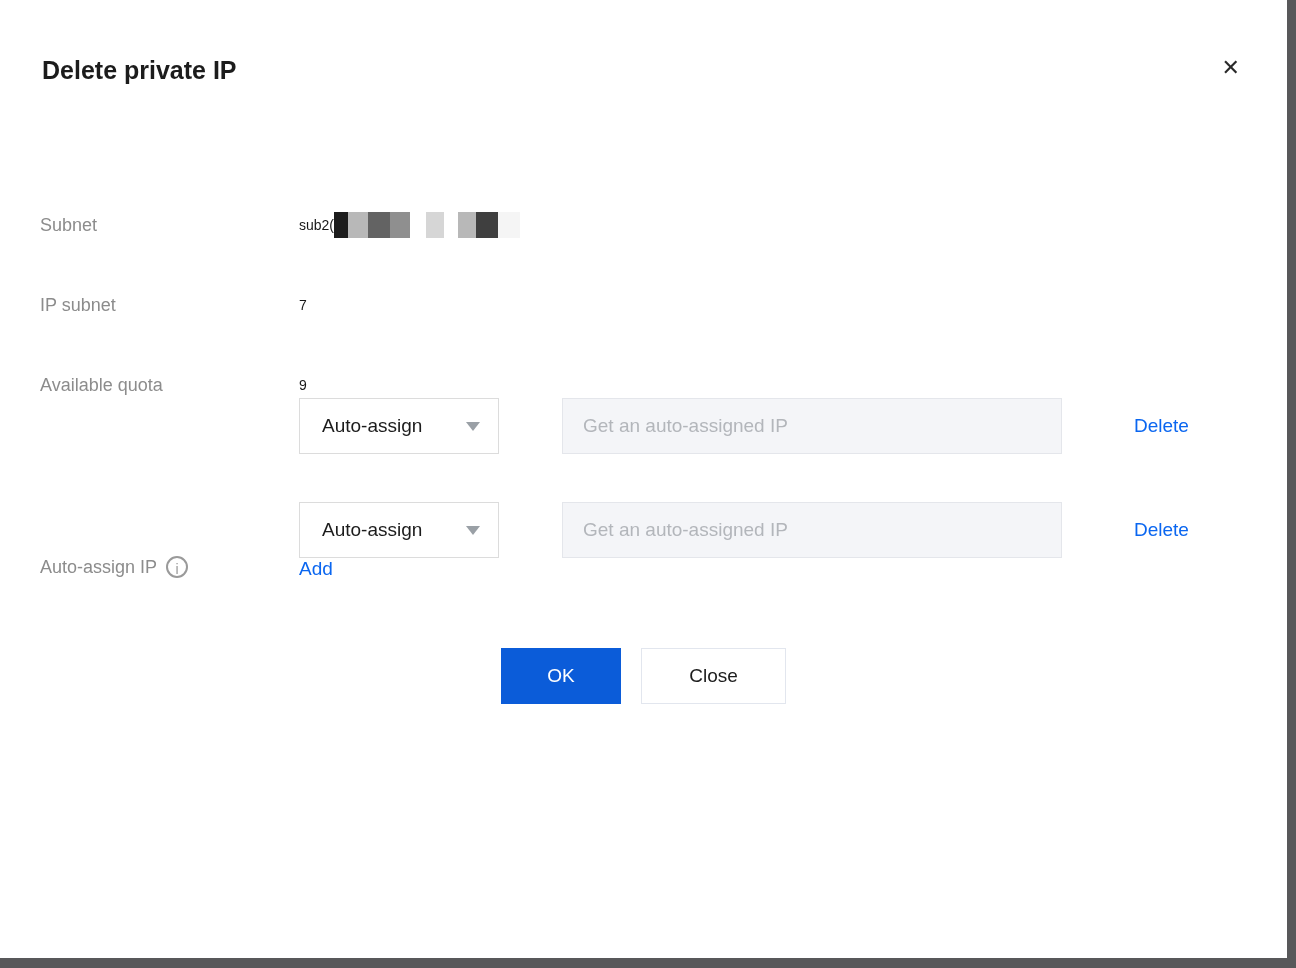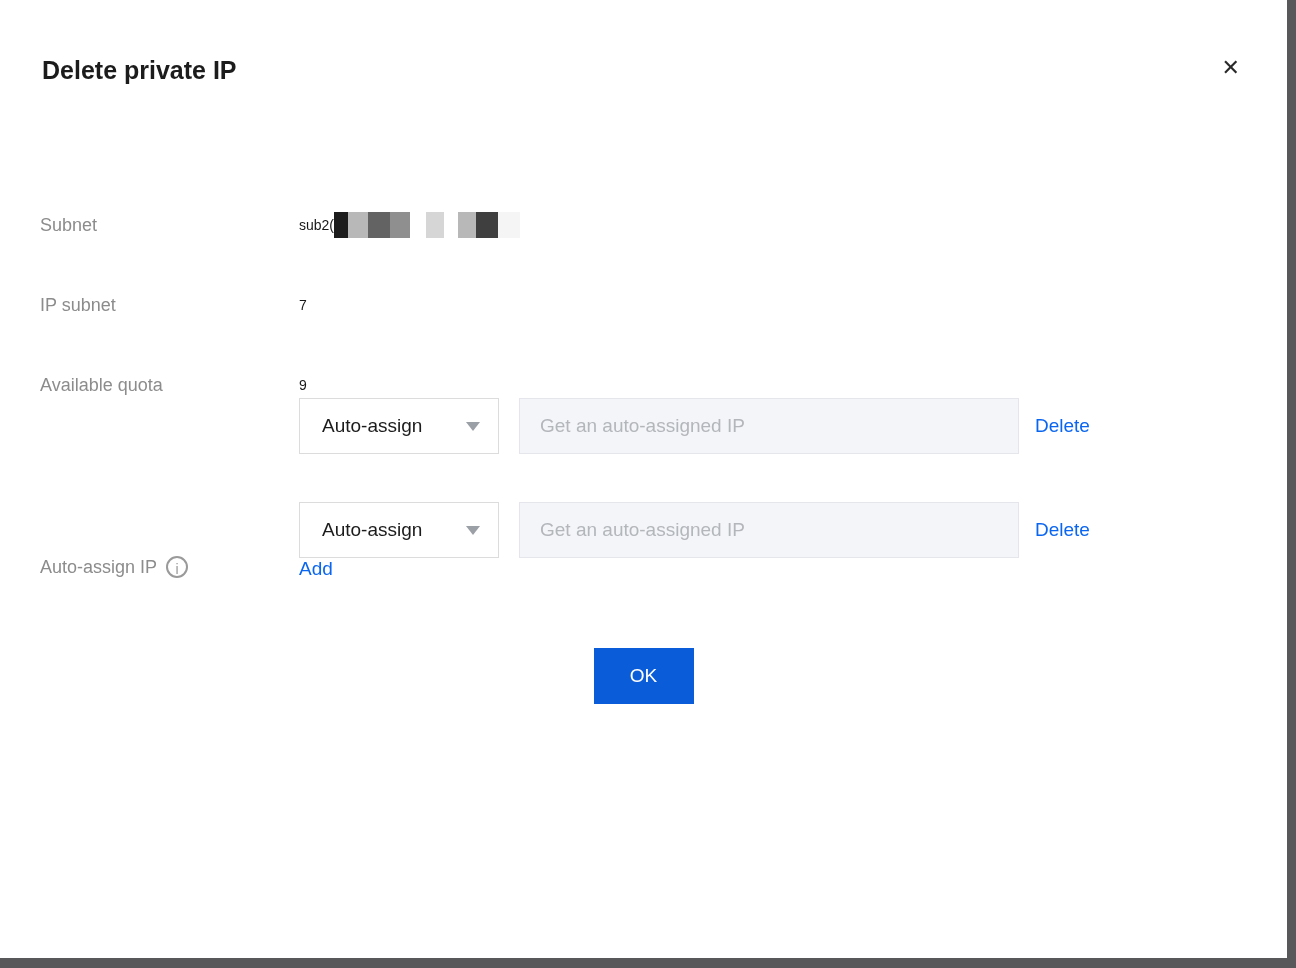--- a/index.html
+++ b/index.html
@@ -47,21 +47,21 @@
   .mosaic.h24{height:24px;margin-top:1px;}
   
   .info-icon{
     width:22px;height:22px;border:2px solid #9a9a9a;border-radius:50%;
     color:#9a9a9a;font-size:14px;line-height:22px;text-align:center;
     box-sizing:border-box;display:inline-block;font-style:normal;
     flex:0 0 auto;
   }
   
   .entries{display:flex;flex-direction:column;}
-  .entry-row{display:flex;align-items:center;}
+  .entry-row{display:flex;align-items:center;gap:43px;}
   .entry-row + .entry-row{margin-top:48px;}
   .mode-select{
     width:200px;height:56px;box-sizing:border-box;
     border:1px solid #dcdcdc;background:#ffffff;
     display:flex;align-items:center;justify-content:space-between;
     padding:0 18px 0 22px;cursor:pointer;
   }
   .mode-select .mode-label{font-size:19px;color:#1c1c1c;}
   .chevron-down{
     width:0;height:0;
@@ -73,34 +73,34 @@
     width:500px;height:56px;box-sizing:border-box;
     margin-left:20px;
     background:#f4f5f8;border:1px solid #e4e6eb;
     font-size:19px;color:#181818;padding:0 20px;
     font-family:"Liberation Sans", sans-serif;
   }
   .ip-input::placeholder{color:#b3b6bb;opacity:1;}
   .link{
     color:#0a66f0;font-size:19px;cursor:pointer;text-decoration:none;
   }
-  .delete-link{margin-left:16px;}
+  .delete-link{margin-left:29px;}
   .add-link{display:inline-block;}
   
   .dialog-footer{
     display:flex;justify-content:center;align-items:center;gap:20px;
     margin-top:68px;
   }
   .btn{
     height:56px;box-sizing:border-box;font-size:19px;cursor:pointer;
     font-family:"Liberation Sans", sans-serif;
     display:flex;align-items:center;justify-content:center;
   }
   .btn-primary{
-    width:100px;background:#0b5cd9;border:1px solid #0b5cd9;color:#ffffff;
+    width:120px;background:#0b5cd9;border:1px solid #0b5cd9;color:#ffffff;
   }
   .btn-default{
     width:145px;background:#ffffff;border:1px solid #e2e6ee;color:#1c1c1c;
   }
 </style>
 </head>
 <body>
 
 <div class="modal">
 
@@ -169,15 +169,16 @@
         </div>
 
         <a class="link add-link">Add</a>
       </div>
     </div>
 
   </div>
 
   <div class="dialog-footer">
     <button class="btn btn-primary">OK</button>
+    <button class="btn btn-default">Close</button>
   </div>
 
 </div>
 
 </body></html>

